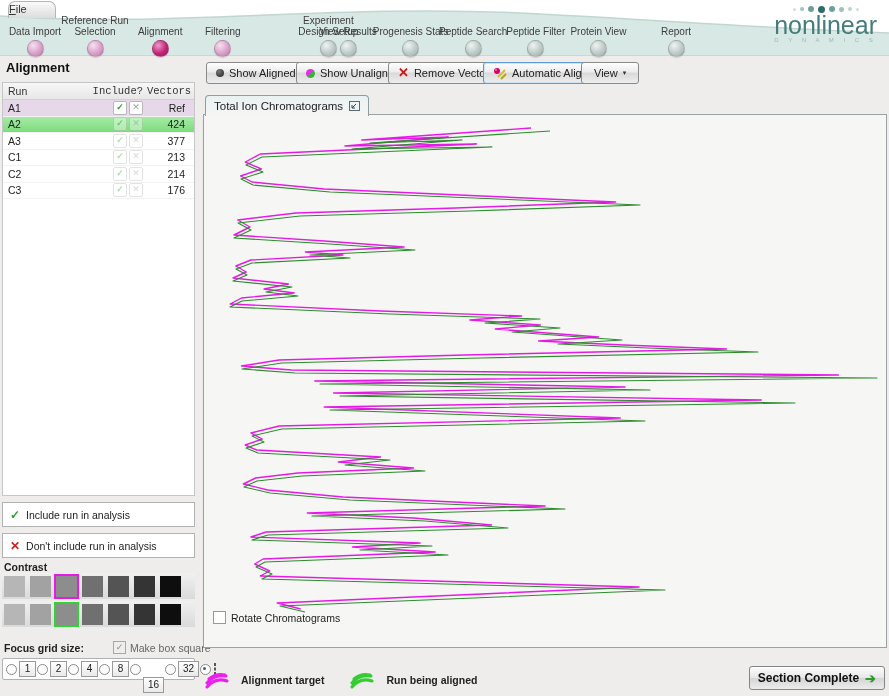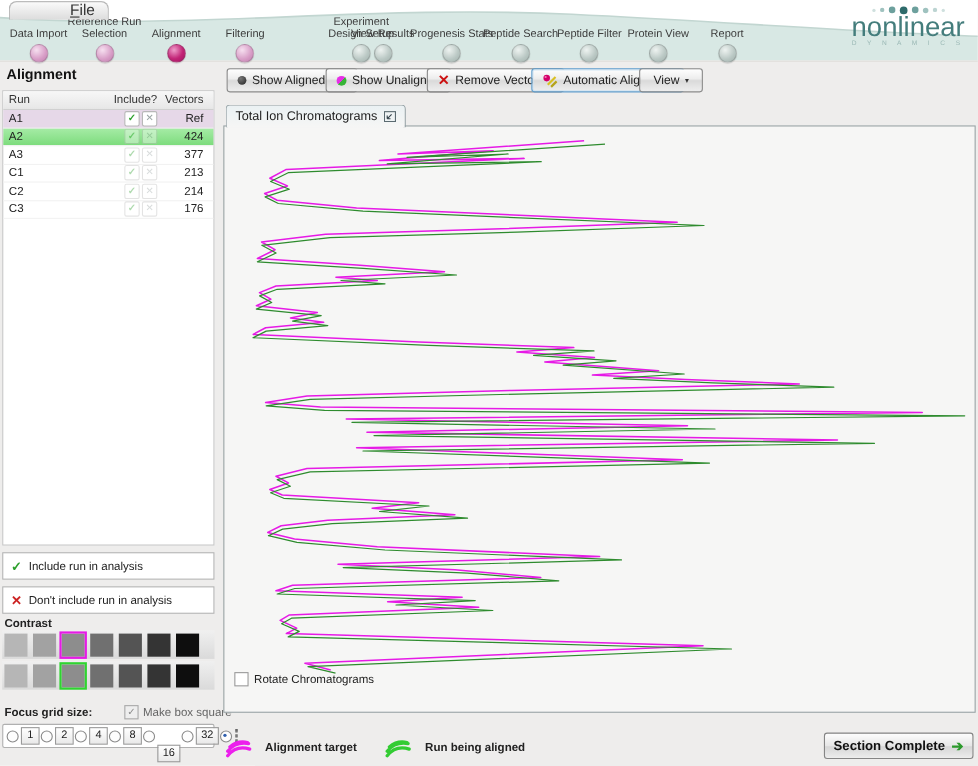--- a/index.html
+++ b/index.html
@@ -3,21 +3,21 @@
 <meta charset="utf-8">
 <style>
   html,body{margin:0;padding:0;}
   body{width:889px;height:696px;position:relative;overflow:hidden;background:#eeedec;
        font-family:"Liberation Sans",sans-serif;color:#222;-webkit-font-smoothing:antialiased;}
   
   #banner{position:absolute;left:0;top:0;width:889px;height:55px;background:#fff;border-bottom:1px solid #d6d2cd;}
   #banner svg{position:absolute;left:0;top:0;}
   #file-tab{position:absolute;left:8px;top:1px;width:46px;height:16px;z-index:5;
     background:linear-gradient(#fafafa,#dcdcdc);border:1px solid #b5b5b5;border-bottom:none;
-    border-radius:7px 7px 0 0;font-size:14px;text-align:center;line-height:15px;color:#333;padding-left:43px;}
+    border-radius:7px 7px 0 0;font-size:11px;text-align:left;line-height:15px;color:#333;}
   #file-tab u{text-decoration:underline;}
   .step{position:absolute;top:14px;width:70px;text-align:center;z-index:3;}
   .step-label{font-size:10px;line-height:11px;color:#3c3c3c;white-space:pre;display:flex;
     flex-direction:column;justify-content:flex-end;height:23px;align-items:center;}
   .step-dot{width:15px;height:15px;border-radius:50%;margin:3px auto 0;border:1px solid rgba(90,90,90,.25);
     box-shadow:0 1px 1px rgba(0,0,0,.15);}
   .step-dot.done{background:radial-gradient(circle at 35% 30%,#f6e0f0,#d79cc6 60%,#c07fae);}
   .step-dot.current{background:radial-gradient(circle at 35% 30%,#ee9cca,#c22577 55%,#a31260);}
   .step-dot.todo{background:radial-gradient(circle at 35% 30%,#eef3f1,#b9c7c3 60%,#a3b3af);}
   #logo{position:absolute;right:12px;top:4px;text-align:center;z-index:4;}
@@ -27,21 +27,21 @@
   #logo-sub{font-size:6px;letter-spacing:4px;color:#9bb9b6;margin-top:1px;}
   
   #sidebar-title{position:absolute;left:6px;top:60px;font-size:13px;font-weight:bold;color:#111;}
   #run-list{position:absolute;left:2px;top:82px;width:193px;height:414px;background:#fff;border:1px solid #c6c6c6;box-sizing:border-box;}
   .tbl-header{display:flex;height:16px;background:linear-gradient(#f7f7f7,#e7e7e7);border-bottom:1px solid #d0d0d0;
     font-size:10.5px;color:#333;align-items:center;}
   .tbl-row{display:flex;height:15.5px;font-size:10.5px;align-items:center;border-bottom:1px solid #f2f2f2;}
   .c-run{width:98px;padding-left:5px;box-sizing:border-box;}
   .c-inc{width:46px;display:flex;justify-content:flex-end;gap:2px;padding-right:4px;box-sizing:border-box;}
   .c-vec{width:43px;text-align:right;padding-right:5px;box-sizing:border-box;}
-  .hdr-right{text-align:right;}
+  .hdr-right{text-align:right;font-family:Liberation Mono, monospace;}
   .row-target{background:#e6d8e8;}
   .row-aligning{background:linear-gradient(#a5eba5,#7ddc7d);}
   .chk-box{width:12px;height:12px;border:1px solid #b8b8b8;border-radius:2px;background:#fff;
     font-size:9px;line-height:11px;text-align:center;}
   .chk-box.check{color:#2ca02c;font-weight:bold;}
   .chk-box.cross{color:#9aa4a4;}
   .faded{opacity:.38;}
   .info-box{position:absolute;left:2px;width:193px;height:25px;background:#fff;border:1px solid #b2b2b2;
     box-sizing:border-box;display:flex;align-items:center;gap:6px;padding-left:7px;font-size:10.5px;}
   .info-ic{font-size:12px;font-weight:bold;}
@@ -132,21 +132,21 @@
         <div class="step-dot todo"></div>
       </div>
       <div class="step" style="left: 500.8px;">
         <div class="step-label">Peptide Filter</div>
         <div class="step-dot todo"></div>
       </div>
       <div class="step" style="left: 563.4px;">
         <div class="step-label">Protein View</div>
         <div class="step-dot todo"></div>
       </div>
-      <div class="step" style="left: 626px;">
+      <div class="step" style="left: 641px;">
         <div class="step-label">Report</div>
         <div class="step-dot todo"></div>
       </div>
     </div>
   <div id="logo">
     <div id="logo-dots">
         <i style="width: 3px; height: 3px; background: rgb(207, 224, 222);"></i>
         <i style="width: 4px; height: 4px; background: rgb(159, 194, 191);"></i>
         <i style="width: 6px; height: 6px; background: rgb(109, 160, 157);"></i>
         <i style="width: 7px; height: 7px; background: rgb(46, 107, 107);"></i>

